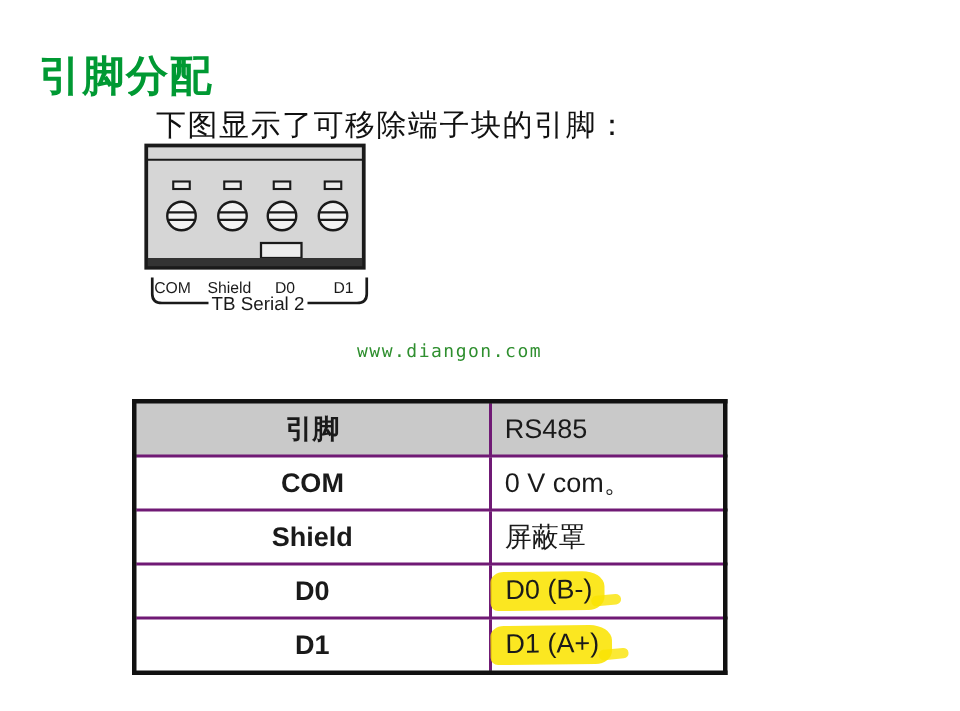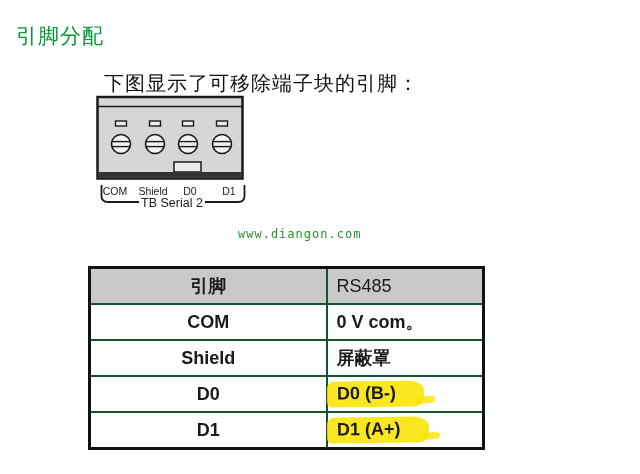--- a/index.html
+++ b/index.html
@@ -1,52 +1,52 @@
 <!DOCTYPE html>
 <html><head>
 <meta charset="utf-8">
 <style>
   html,body{margin:0;padding:0;}
   body{
     width:640px;height:474px;position:relative;background:#ffffff;overflow:hidden;
     font-family:"Liberation Sans","DejaVu Sans",sans-serif;color:#1a1a1a;
   }
   .page-title{
-    position:absolute;left:12px;top:18px;margin:4px;
-    font-size:21px;font-weight:normal;color:#009933;letter-spacing:1px;
+    position:absolute;left:12px;top:18px;margin:14px;
+    font-size:28px;font-weight:bold;color:#009933;letter-spacing:1px;
   }
   .intro-text{
     position:absolute;left:90px;top:56px;margin:14px;
     font-size:20px;color:#111;letter-spacing:1px;
   }
   .diagram{position:absolute;left:96px;top:95px;}
   .watermark{
     position:absolute;left:238px;top:227px;
     font-family:"DejaVu Sans Mono","Liberation Mono",monospace;
     font-size:12px;color:#2f8f2f;letter-spacing:1px;
   }
   table.pin-table{
     position:absolute;left:88px;top:266px;width:394px;
     border-collapse:collapse;table-layout:fixed;
     border:3px solid #111;
   }
   .pin-table th,.pin-table td{
-    border:2px solid #14532d;height:34px;padding:0;
+    border:2px solid #701a75;height:34px;padding:0;
     font-size:18px;vertical-align:middle;
   }
   .pin-table col.c1{width:237px;}
   .pin-table col.c2{width:157px;}
   .pin-table th{background:#c9c9c9;}
   .th-pin{text-align:center;font-weight:bold;}
   .th-rs{text-align:left;font-weight:normal;padding-left:9px !important;}
   .td-pin{text-align:center;font-weight:bold;}
-  .td-rs{text-align:left;padding-left:9px !important;font-weight:bold;font-size:17.5px;}
+  .td-rs{text-align:left;padding-left:9px !important;font-weight:normal;font-size:17.5px;}
   .hl{
     position:relative;display:inline-block;
-    margin-left:-10px;padding:2px 28px 3px 10px;
+    margin-left:-10px;padding:2px 8px 3px 10px;
     background:rgba(250,228,2,0.88);
     border-radius:9px 15px 11px 5px / 7px 10px 9px 5px;
     transform:rotate(-0.6deg);
   }
   .hl::after{
     content:"";position:absolute;right:-11px;bottom:3px;width:20px;height:7px;
     background:rgba(250,228,2,0.8);border-radius:4px;transform:rotate(-5deg);
   }
 </style>
 </head>

